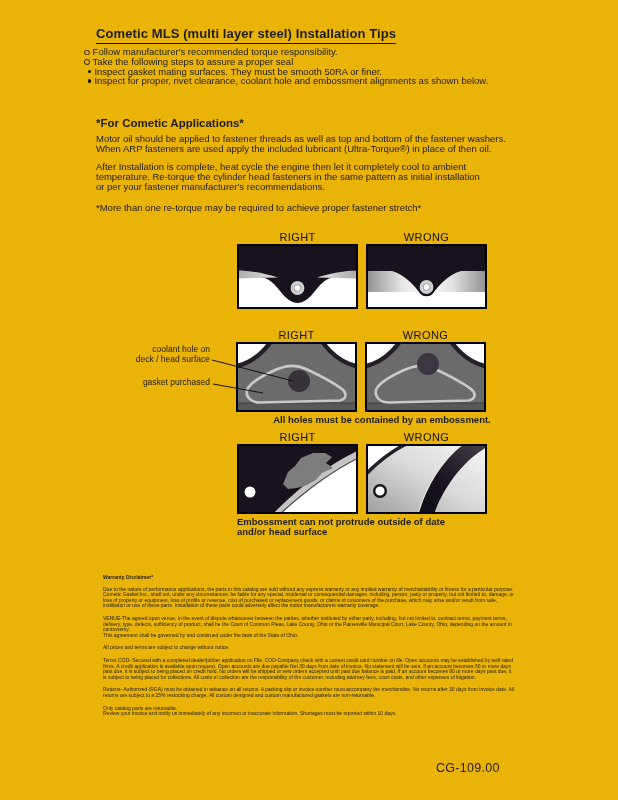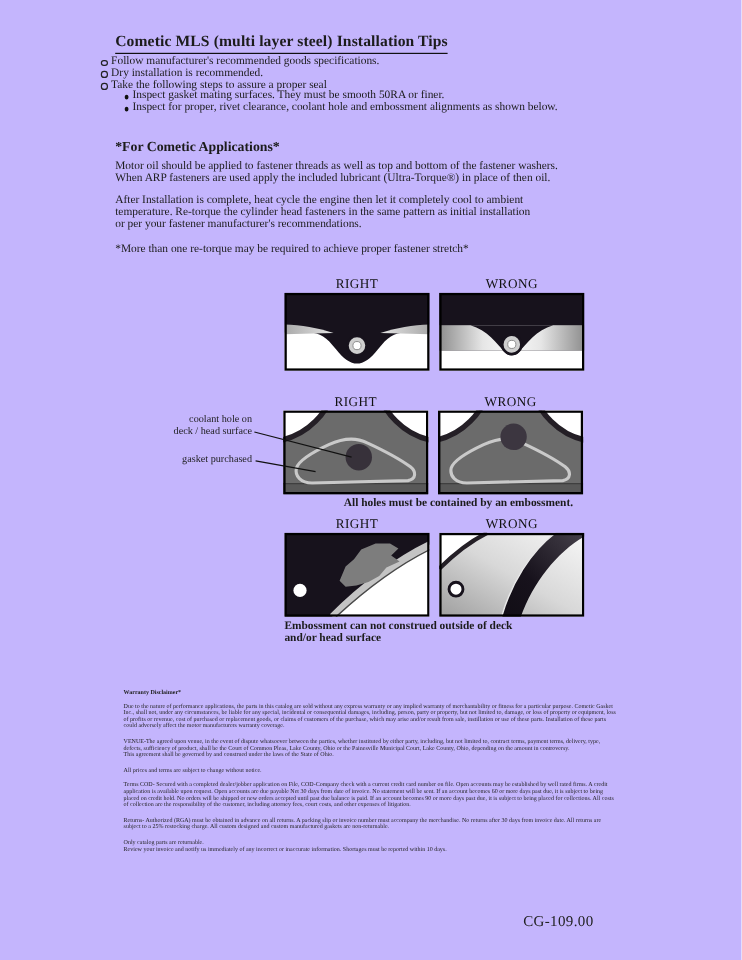--- a/index.html
+++ b/index.html
@@ -1,29 +1,29 @@
 <!DOCTYPE html>
 <html><head>
 <meta charset="utf-8">
 <style>
   html,body{margin:0;padding:0;background:#fff;}
-  .page{position:relative;width:618px;height:800px;background:#c4b5fd;overflow:hidden;
-        font-family:Liberation Serif, serif;color:#1c1c1c;}
+  .page{position:relative;width:618px;height:800px;background:#eab308;overflow:hidden;
+        font-family:Liberation Sans, sans-serif;color:#1c1c1c;}
   .prewrap{white-space:pre-line;}
 
   
   .title{position:absolute;left:96px;top:26px;font-size:13px;font-weight:bold;
          border-bottom:1.5px solid #111;padding-bottom:2px;letter-spacing:.1px;}
 
   
   .bullets{position:absolute;left:84px;top:47px;font-size:9.5px;line-height:9.8px;width:460px;}
   .brow{display:flex;align-items:flex-start;}
   .omark{flex:0 0 auto;width:3.6px;height:3.6px;border:1px solid #222;border-radius:50%;
          margin:2.6px 3px 0 0;}
-  .srow{display:flex;align-items:flex-start;margin-left:20px;}
+  .srow{display:flex;align-items:flex-start;margin-left:4px;}
   .dmark{flex:0 0 auto;width:3.4px;height:3.4px;background:#111;border-radius:50%;
          margin:3px 3px 0 0;}
 
   
   .dieselhead{position:absolute;left:96px;top:117px;font-size:11.5px;font-weight:bold;}
   .para{position:absolute;left:96px;width:436px;font-size:9.5px;line-height:10px;}
   .p1{top:134px;} .p2{top:162px;} .p3{top:203px;}
 
   
   .diag{position:absolute;width:292px;}
@@ -55,25 +55,21 @@
 </head>
 <body>
 
 <div class="page">
 
   <div class="title">Cometic MLS (multi layer steel) Installation Tips</div>
 
   <div class="bullets">
     <div class="brow">
       <span class="omark"></span>
-      <span>Follow manufacturer's recommended goods specifications.</span>
-    </div>
-    <div class="brow">
-      <span class="omark"></span>
-      <span>Dry installation is recommended.</span>
+      <span>Follow manufacturer's recommended torque responsibility.</span>
     </div>
     <div class="brow">
       <span class="omark"></span>
       <span>Take the following steps to assure a proper seal</span>
     </div>
     <div class="srow">
       <span class="dmark"></span>
       <span>Inspect gasket mating surfaces.  They must be smooth 50RA or finer.</span>
     </div>
     <div class="srow">
@@ -204,21 +200,21 @@
         </defs>
         <rect width="121" height="70" fill="url(#g3)"></rect>
         <path d="M0,30 C10,20 24,8 40,0 L0,0 Z" fill="#ffffff"></path>
         <path d="M0,30 C10,20 24,8 40,0" stroke="#241f26" stroke-width="3.5" fill="none"></path>
         <path d="M97,0 C76,16 60,42 52,70 L68,70 C78,42 98,16 121,3 L121,0 Z" fill="url(#g4)"></path>
         <path d="M97,0 C76,16 60,42 52,70" stroke="#e8e8e8" stroke-width="1.2" fill="none"></path>
         <circle cx="14" cy="47" r="5.8" fill="#ffffff" stroke="#17121c" stroke-width="2.4"></circle>
         <rect x="1" y="1" width="119" height="68" fill="none" stroke="#000000" stroke-width="2"></rect>
       </svg>
     </div>
-    <div class="caption prewrap">Embossment can not construed outside of deck
+    <div class="caption prewrap">Embossment can not protrude outside of date
 and/or head surface</div>
   </div>
 
   <div class="legal">
     <div class="lhead">Warranty Disclaimer*</div>
     <p class="prewrap">Due to the nature of performance applications, the parts in this catalog are sold without any express warranty or any implied warranty of merchantability or fitness for a particular purpose.  Cometic Gasket Inc., shall not, under any circumstances, be liable for any special, incidental or consequential damages, including, person, party or property, but not limited to, damage, or loss of property or equipment, loss of profits or revenue, cost of purchased or replacement goods, or claims of customers of the purchase, which may arise and/or result from sale, instillation or use of these parts.  Installation of these parts could adversely affect the motor manufacturers warranty coverage.</p>
     <p class="prewrap">VENUE-The agreed upon venue, in the event of dispute whatsoever between the parties, whether instituted by either party, including, but not limited to, contract terms, payment terms, delivery, type, defects, sufficiency of product, shall be the Court of Common Pleas, Lake County, Ohio or the Painesville Municipal Court, Lake County, Ohio, depending on the amount in controversy.
 This agreement shall be governed by and construed under the laws of the State of Ohio.</p>
     <p class="prewrap">All prices and terms are subject to change without notice.</p>
     <p class="prewrap">Terms COD- Secured with a completed dealer/jobber application on File, COD-Company check with a current credit card number on file.  Open accounts may be established by well rated firms.  A credit application is available upon request.  Open accounts are due payable Net 30 days from date of invoice.  No statement will be sent.  If an account becomes 60 or more days past due, it is subject to being placed on credit hold.  No orders will be shipped or new orders accepted until past due balance is paid.  If an account becomes 90 or more days past due, it is subject to being placed for collections.  All costs of collection are the responsibility of the customer, including attorney fees, court costs, and other expenses of litigation.</p>

